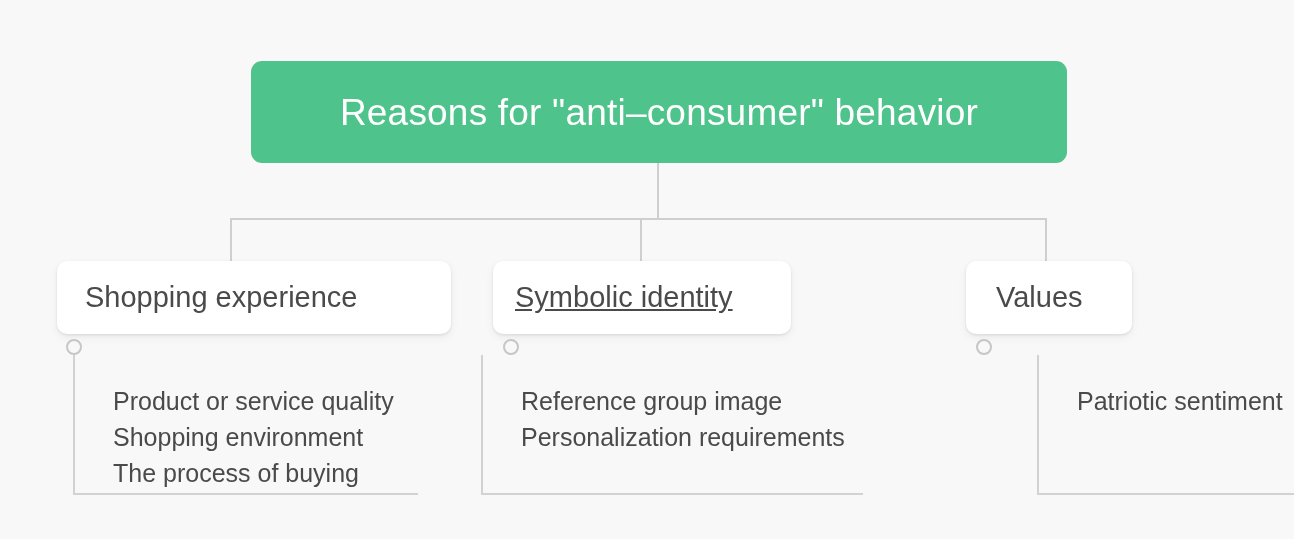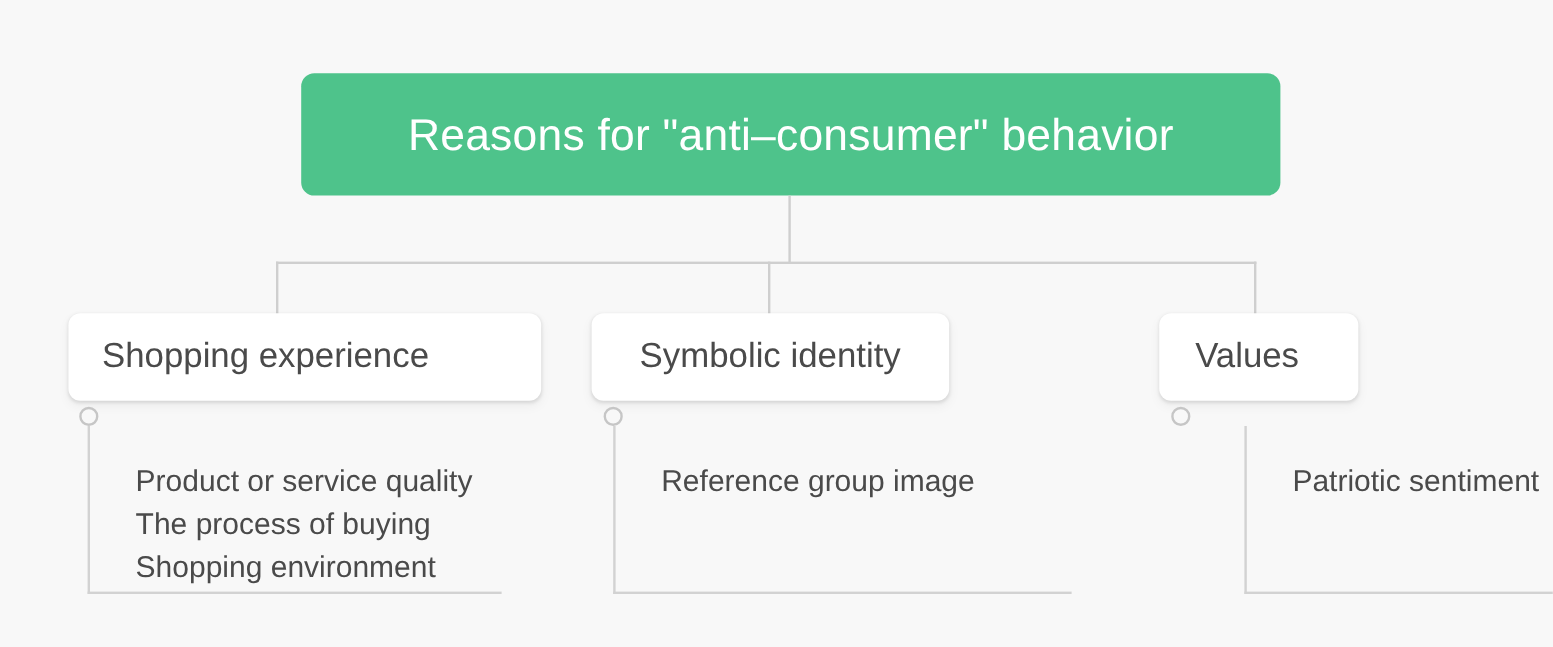--- a/index.html
+++ b/index.html
@@ -86,21 +86,21 @@
     color: #4a4a4a;
     font-size: 29px;
     font-weight: 400;
     line-height: 1;
     white-space: nowrap;
   }
 
   .card-1 { left: 57px;  width: 394px; }
   .card-1 .child-label { margin-left: 28px; }
   .card-2 { left: 493px; width: 298px; }
-  .card-2 .child-label { margin-left: 40px; }
+  .card-2 .child-label { margin-left: 22px; text-decoration: underline; }
   .card-3 { left: 966px; width: 166px; }
   .card-3 .child-label { margin-left: 30px; }
 
   
   .marker {
     position: absolute;
     width: 16px;
     height: 16px;
     border: 2px solid #c6c6c6;
     border-radius: 50%;
@@ -115,21 +115,21 @@
   
   .leaf-group {
     position: absolute;
     top: 355px;
     border-left: 2px solid #d2d2d2;
     border-bottom: 2px solid #d2d2d2;
     height: 140px;
     box-sizing: border-box;
   }
   .group-1 { left: 73px;  width: 345px; }
-  .group-2 { left: 511px; width: 382px; }
+  .group-2 { left: 481px; width: 382px; }
   .group-3 { left: 1037px; width: 277px; }
 
   .leaf-list {
     margin: 0;
     padding: 0;
     list-style: none;
     position: absolute;
     left: 38px;
     top: 28px;
   }
@@ -167,28 +167,29 @@
   <div class="marker marker-2"></div>
 
   <div class="child-card card-3">
     <span class="child-label">Values</span>
   </div>
   <div class="marker marker-3"></div>
 
   <div class="leaf-group group-1">
     <ul class="leaf-list">
       <li class="leaf-item">Product or service quality</li>
+      <li class="leaf-item">Shopping environment</li>
       <li class="leaf-item">The process of buying</li>
-      <li class="leaf-item">Shopping environment</li>
     </ul>
   </div>
 
   <div class="leaf-group group-2">
     <ul class="leaf-list">
       <li class="leaf-item">Reference group image</li>
+      <li class="leaf-item">Personalization requirements</li>
     </ul>
   </div>
 
   <div class="leaf-group group-3">
     <ul class="leaf-list">
       <li class="leaf-item">Patriotic sentiment</li>
     </ul>
   </div>
 
 </div>

